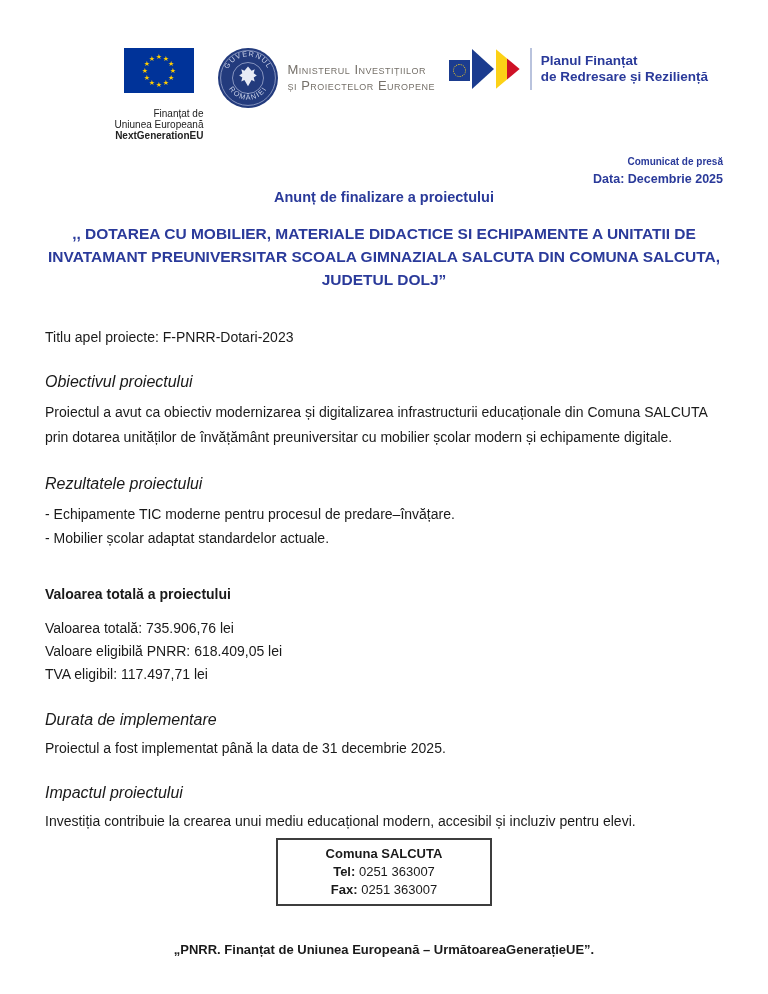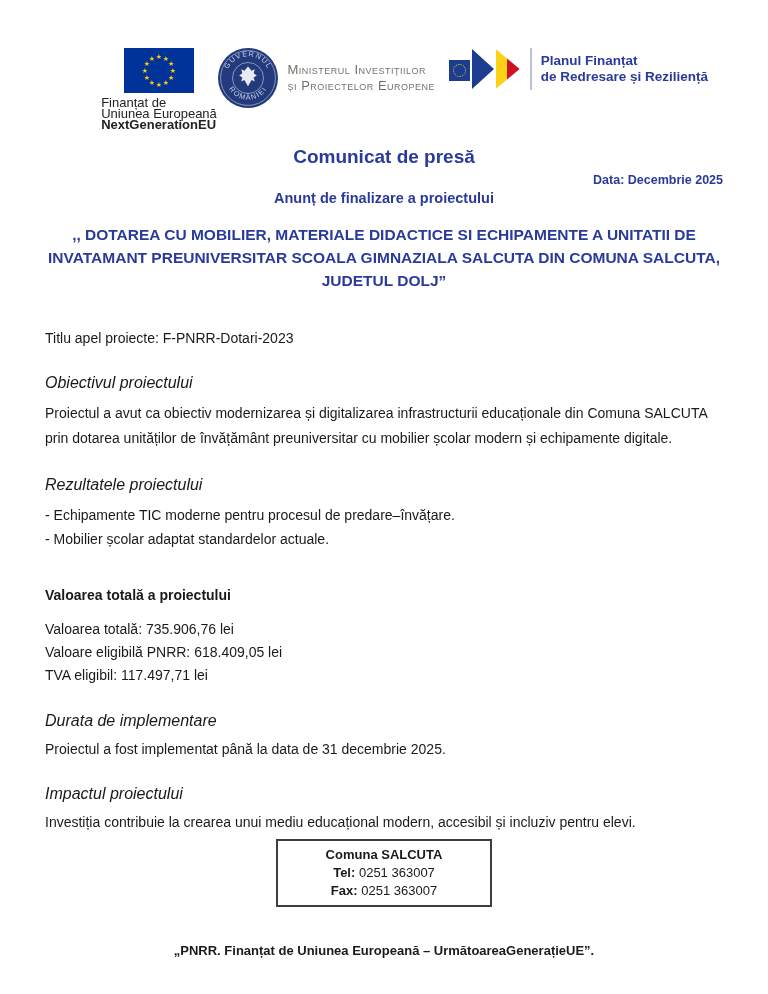--- a/index.html
+++ b/index.html
@@ -9,41 +9,41 @@
   }
   .content{margin:0 45px;}
 
   
   .logos-row{
     display:flex;align-items:flex-start;justify-content:space-between;
     margin:48px 60px 0 100px;height:76px;
   }
   .eu-logo{display:flex;flex-direction:column;align-items:center;width:118px;}
   .eu-flag{width:70px;height:45px;background:#003399;position:relative;flex:0 0 auto;}
-  .eu-caption{font-size:13px;line-height:11px;text-align:left;margin-top:4px;color:#222;}
+  .eu-caption{font-size:10px;line-height:11px;text-align:right;margin-top:15px;color:#222;}
   .eu-caption .bold{font-weight:bold;}
 
   .gov-logo{display:flex;align-items:center;margin-left:-14px;}
   .gov-text{margin-left:10px;color:#757069;font-variant:small-caps;
     font-size:13px;line-height:16px;letter-spacing:.5px;}
   .pnrr-logo{display:flex;align-items:center;}
   .pnrr-arrows{display:flex;align-items:center;height:40px;}
   .pnrr-square{width:21px;height:21px;background:#1b3c8f;position:relative;margin-top:2px;}
   .pnrr-stars{position:absolute;inset:4px;border:1px dotted #ffd617;border-radius:50%;}
   .pnrr-tri{width:0;height:0;border-top:20px solid transparent;border-bottom:20px solid transparent;}
   .pnrr-tri-blue{border-left:22px solid #1b3c8f;margin-left:2px;}
   .pnrr-tri-ro{width:24px;height:40px;margin-left:2px;
     background:linear-gradient(90deg,#fcd116 0 46%,#ce1126 46% 100%);
     clip-path:polygon(0 0,100% 50%,0 100%);}
   .pnrr-sep{width:2px;height:42px;background:#b9c3dd;margin:0 9px 0 10px;}
   .pnrr-text{color:#2a3a9a;font-weight:bold;font-size:13.5px;line-height:16px;}
 
   
   .blue{color:#2a3a9a;}
-  .t-press{margin-top:22px;text-align:center;font-size:19px;font-weight:bold;}
+  .t-press{margin-top:32px;text-align:right;font-size:10px;font-weight:bold;}
   .t-date{margin-top:5px;text-align:right;font-size:12.5px;font-weight:bold;}
   .t-announce{margin-top:3px;text-align:center;font-size:14.5px;font-weight:bold;}
   .t-project{margin-top:17px;text-align:center;font-size:15.5px;font-weight:bold;line-height:23px;}
 
   
   .detail-line{font-size:14px;line-height:21px;}
   .details{margin-top:36px;}
   .sec-head-italic{margin-top:25px;font-style:italic;font-size:16px;}
   .sec-head-bold{font-weight:bold;font-size:14px;}
   .para{margin-top:9px;font-size:14px;line-height:25px;}

